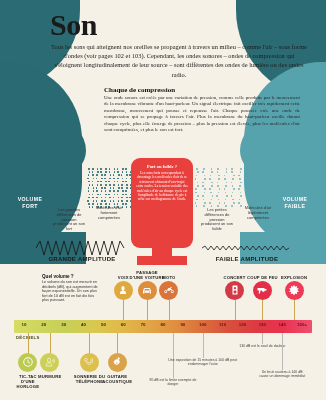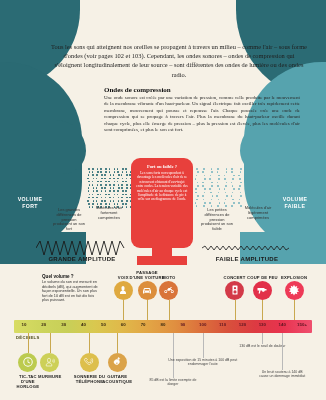--- a/index.html
+++ b/index.html
@@ -140,23 +140,24 @@
 
   <div class="blob blob-tl"></div>
   <div class="blob blob-tr"></div>
   <div class="head-left"></div>
   <div class="nose-l"></div>
   <div class="head-right"></div>
   <div class="nose-r"></div>
   <div class="foot-left"></div>
   <div class="foot-right"></div>
 
+  <div class="title">Son</div>
   <div class="intro">Tous les sons qui atteignent nos oreilles se propagent à travers un milieu – comme l'air – sous forme d'ondes (voir pages 102 et 103). Cependant, les ondes sonores – ondes de compression qui s'éloignent longitudinalement de leur source – sont différentes des ondes de lumière ou des ondes radio.</div>
 
-  <div class="sec-title">Ondes de compression</div>
+  <div class="sec-title">Chaque de compression</div>
   <div class="sec-body">Une onde sonore est créée par une variation de pression, comme celle produite par le mouvement de la membrane vibrante d'un haut-parleur. Un signal électrique fait osciller très rapidement cette membrane, mouvement qui pousse et repousse l'air. Chaque poussée crée une onde de compression qui se propage à travers l'air. Plus la membrane du haut-parleur oscille durant chaque cycle, plus elle émerge de pression – plus la pression est élevée, plus les molécules d'air sont comprimées, et plus le son est fort.</div>
 
   <div id="mol-left" class="mol" style="left:88px;top:168px;width:46px;height:42px;">
       <div class="dot" style="left: 0px; top: 0px;"></div>
       <div class="dot" style="left: 0.694165px; top: 3.2px;"></div>
       <div class="dot" style="left: -0.178879px; top: 6.4px;"></div>
       <div class="dot" style="left: -0.64807px; top: 9.6px;"></div>
       <div class="dot" style="left: 0.345879px; top: 12.8px;"></div>
       <div class="dot" style="left: 0.558941px; top: 16px;"></div>
       <div class="dot" style="left: -0.489912px; top: 19.2px;"></div>

